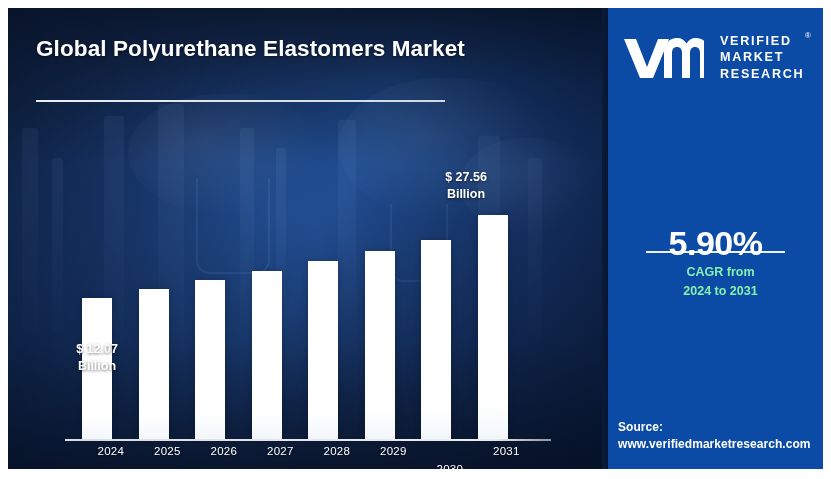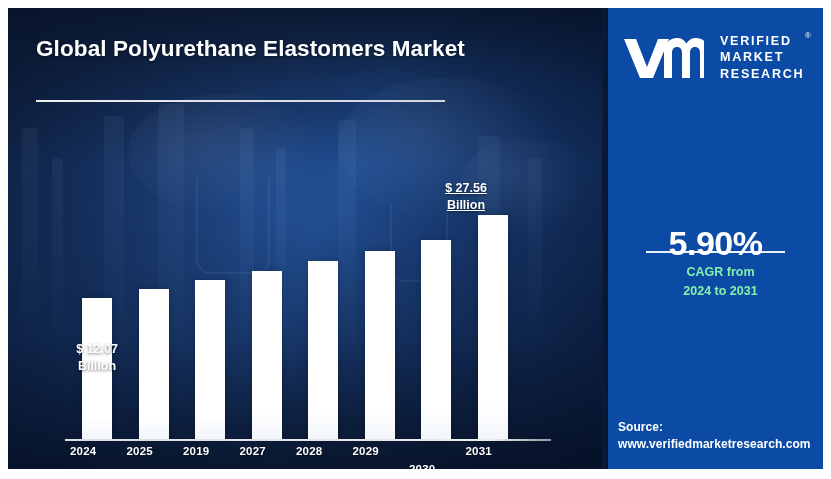--- a/index.html
+++ b/index.html
@@ -53,35 +53,35 @@
   }
 
   
   #chart { position:absolute; left:0; top:0; width:594px; height:461px; }
   .bar {
     position:absolute; bottom:30px; width:30px;
     background:linear-gradient(180deg,#ffffff 0%,#ffffff 84%,#f2f6fb 100%);
     box-shadow:0 0 6px rgba(0,0,0,0.22);
   }
   .xlabel {
-    position:absolute; top:437px; width:54px; text-align:left;
-    color:#ffffff; font-size:11.5px; font-weight:bold; letter-spacing:0.2px;
+    position:absolute; top:437px; width:54px; text-align:right;
+    color:#ffffff; font-size:11.5px; font-weight:normal; letter-spacing:0.2px;
     text-shadow:0 1px 2px rgba(0,0,0,0.5);
   }
   #axis {
     position:absolute; left:57px; top:431px; width:486px; height:2px;
     background:linear-gradient(90deg, rgba(255,255,255,0.85), rgba(255,255,255,0.92) 88%, rgba(255,255,255,0.55));
   }
   .vallabel {
     position:absolute; text-align:center; color:#ffffff;
     font-size:12.5px; font-weight:bold; line-height:1.38;
     text-shadow:0 1px 3px rgba(0,0,0,0.55);
   }
   #val-first { left:35px; top:333px; width:108px; }
-  #val-last  { left:404px; top:172px; width:108px;text-decoration:underline; }
+  #val-last  { left:404px; top:161px; width:108px; }
 
   
   #divider { position:absolute; left:594px; top:0; width:6px; height:461px;
              background:linear-gradient(90deg,#0a1b3a,#071530); }
   #right {
     position:absolute; left:600px; top:0; width:215px; height:461px;
     background:#0b4ba6;
   }
   
   #logo { position:absolute; left:10px; top:22px; width:200px; height:56px; }
@@ -147,21 +147,21 @@
           <div class="bar" style="left: 243.5px; height: 168px;"></div>
           <div class="bar" style="left: 300px; height: 178px;"></div>
           <div class="bar" style="left: 356.5px; height: 188px;"></div>
           <div class="bar" style="left: 413px; height: 199px;"></div>
           <div class="bar" style="left: 469.5px; height: 224px;"></div>
         </div>
       <div id="axis"></div>
       <div id="labels-layer">
           <div class="xlabel" style="left: 62px;">2024</div>
           <div class="xlabel" style="left: 118.5px;">2025</div>
-          <div class="xlabel" style="left: 175px;">2019</div>
+          <div class="xlabel" style="left: 175px;">2026</div>
           <div class="xlabel" style="left: 231.5px;">2027</div>
           <div class="xlabel" style="left: 288px;">2028</div>
           <div class="xlabel" style="left: 344.5px;">2029</div>
           <div class="xlabel" style="left: 401px; margin-top: 18px;">2030</div>
           <div class="xlabel" style="left: 457.5px;">2031</div>
         </div>
 
       <div id="val-first" class="vallabel">
         <div>$ 12.07</div>
         <div>Billion</div>

